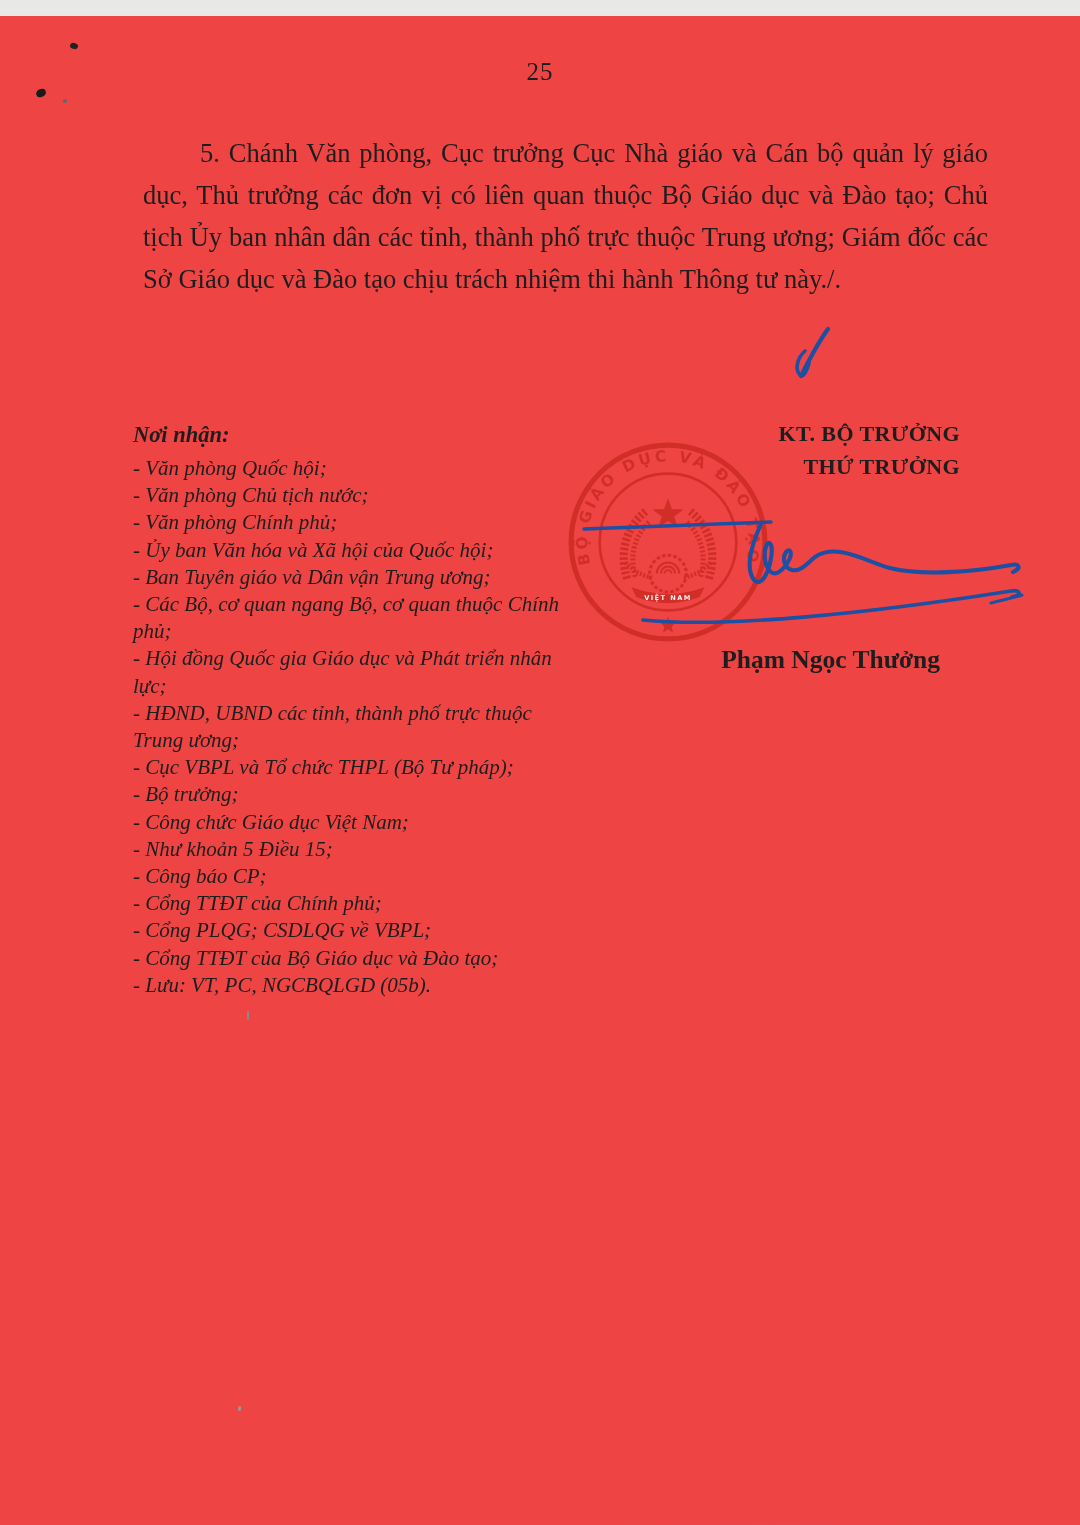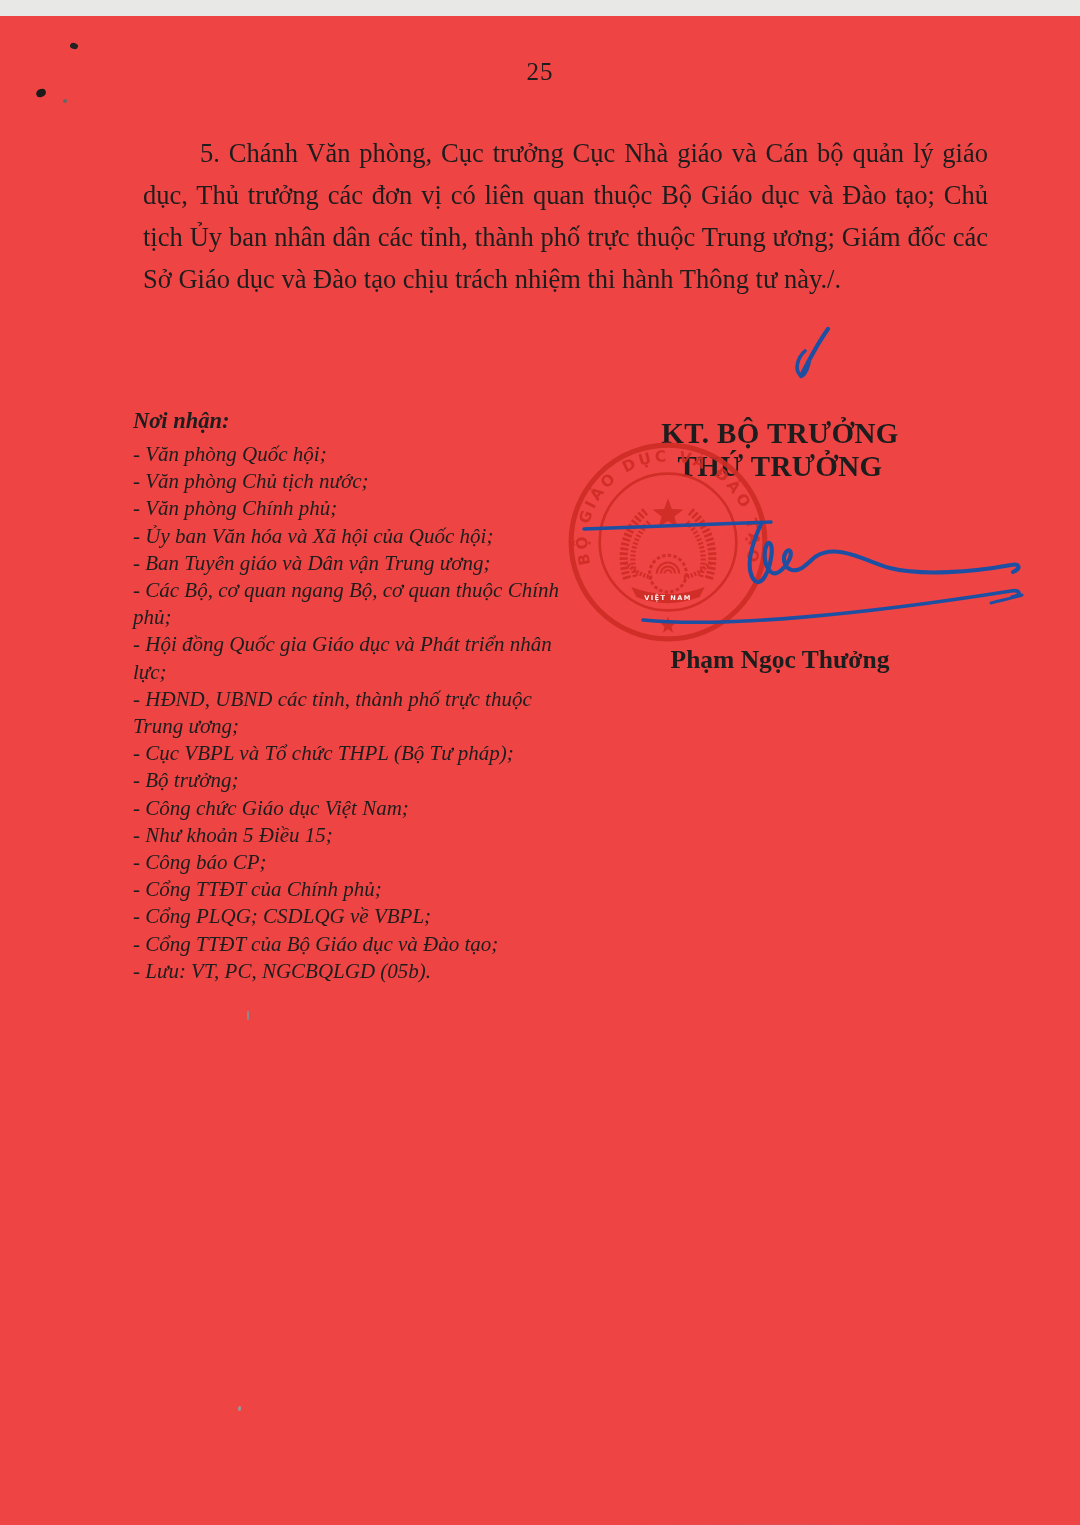--- a/index.html
+++ b/index.html
@@ -18,36 +18,36 @@
     text-align:center;font-size:25px;letter-spacing:1px;
   }
   .content{
     position:absolute;left:143px;top:112px;width:845px;
     font-size:26.5px;line-height:42px;text-align:justify;
   }
   .content p{margin:0;}
   .content p.indented{margin-top:4px;text-indent:57px;}
   
   .recipients{
-    position:absolute;left:133px;top:392px;width:452px;
+    position:absolute;left:133px;top:406px;width:452px;
   }
   .recipients .heading{
     font-size:22.5px;font-weight:bold;font-style:italic;margin:0 0 7px 0;
   }
   .recipients ul{list-style:none;margin:0;padding:0;font-size:21px;line-height:27.2px;font-style:italic;}
   .recipients li{margin:0;padding:0;}
   
   .sig-title{
     position:absolute;left:600px;top:401px;width:360px;
-    text-align:center;font-weight:bold;font-size:29px;line-height:33px;
+    text-align:right;font-weight:bold;font-size:22px;line-height:33px;
     letter-spacing:.4px;
   }
   .signer-name{
     position:absolute;left:620px;top:629px;width:320px;
-    text-align:center;font-weight:bold;font-size:25.5px;
+    text-align:right;font-weight:bold;font-size:25.5px;
   }
   .seal{
     position:absolute;left:566px;top:424px;width:204px;height:204px;
     opacity:.93;filter:blur(.35px);
   }
   .signature-svg{
     position:absolute;left:575px;top:490px;width:465px;height:130px;
   }
   .checkmark-svg{
     position:absolute;left:789px;top:304px;width:48px;height:62px;

